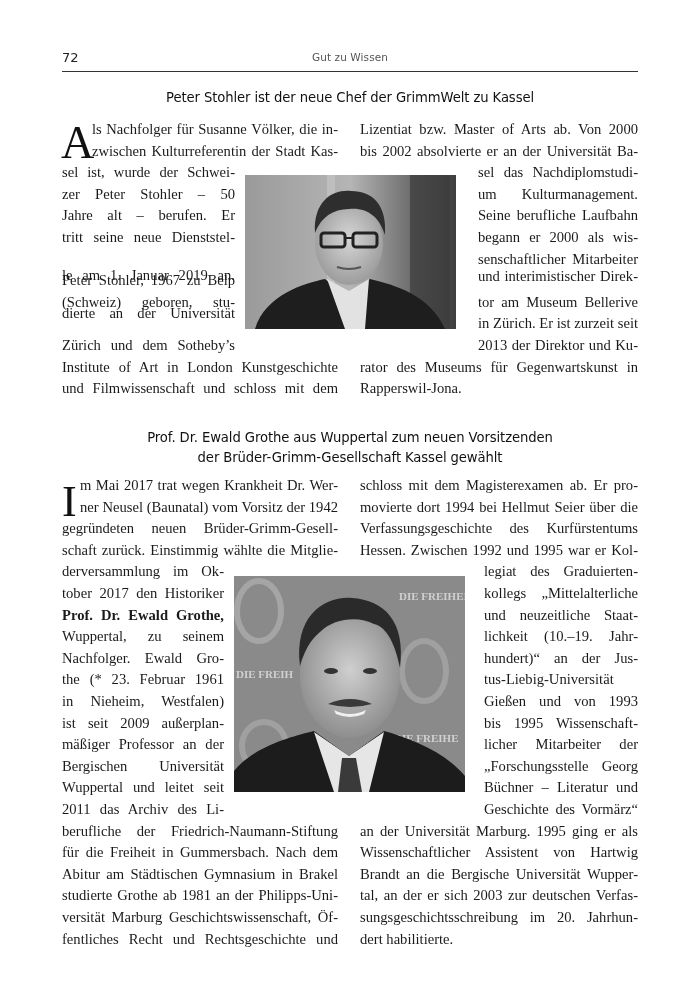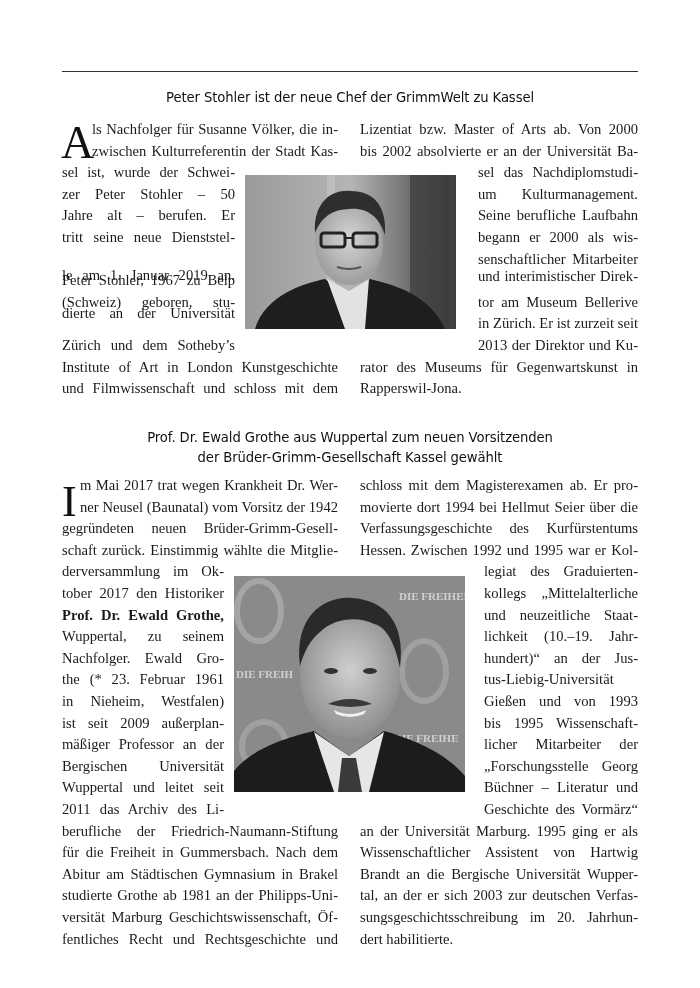--- a/index.html
+++ b/index.html
@@ -17,20 +17,24 @@
   .ln.last { text-align-last: left; }
   .dropcap { position: absolute; font-family: "Liberation Serif", serif; color: #111; line-height: 1; }
   .photo { position: absolute; background: #888; overflow: hidden; }
   .photo svg { display: block; width: 100%; height: 100%; }
 </style>
 </head>
 <body>
 
 <div class="page">
 
+  <div class="running-head">
+    <span class="page-number">72</span>
+    <div class="running-title">Gut zu Wissen</div>
+  </div>
   <div class="head-rule"></div>
 
   <div class="headline" style="top:88px;">Peter Stohler ist der neue Chef der GrimmWelt zu Kassel</div>
 
   <div class="dropcap" style="left:61px; top:120px; font-size:46px;">A</div>
 
   <div class="col" id="a1-left" style="left:62px; top:119px; width:276px;">
       <div class="ln" style="top: 0px; left: 30px; width: 246px;">ls Nachfolger für Susanne Völker, die in-</div>
       <div class="ln" style="top: 21.6px; left: 30px; width: 246px;">zwischen Kulturreferentin der Stadt Kas-</div>
       <div class="ln" style="top: 43.2px; left: 0px; width: 173px;">sel ist, wurde der Schwei-</div>

